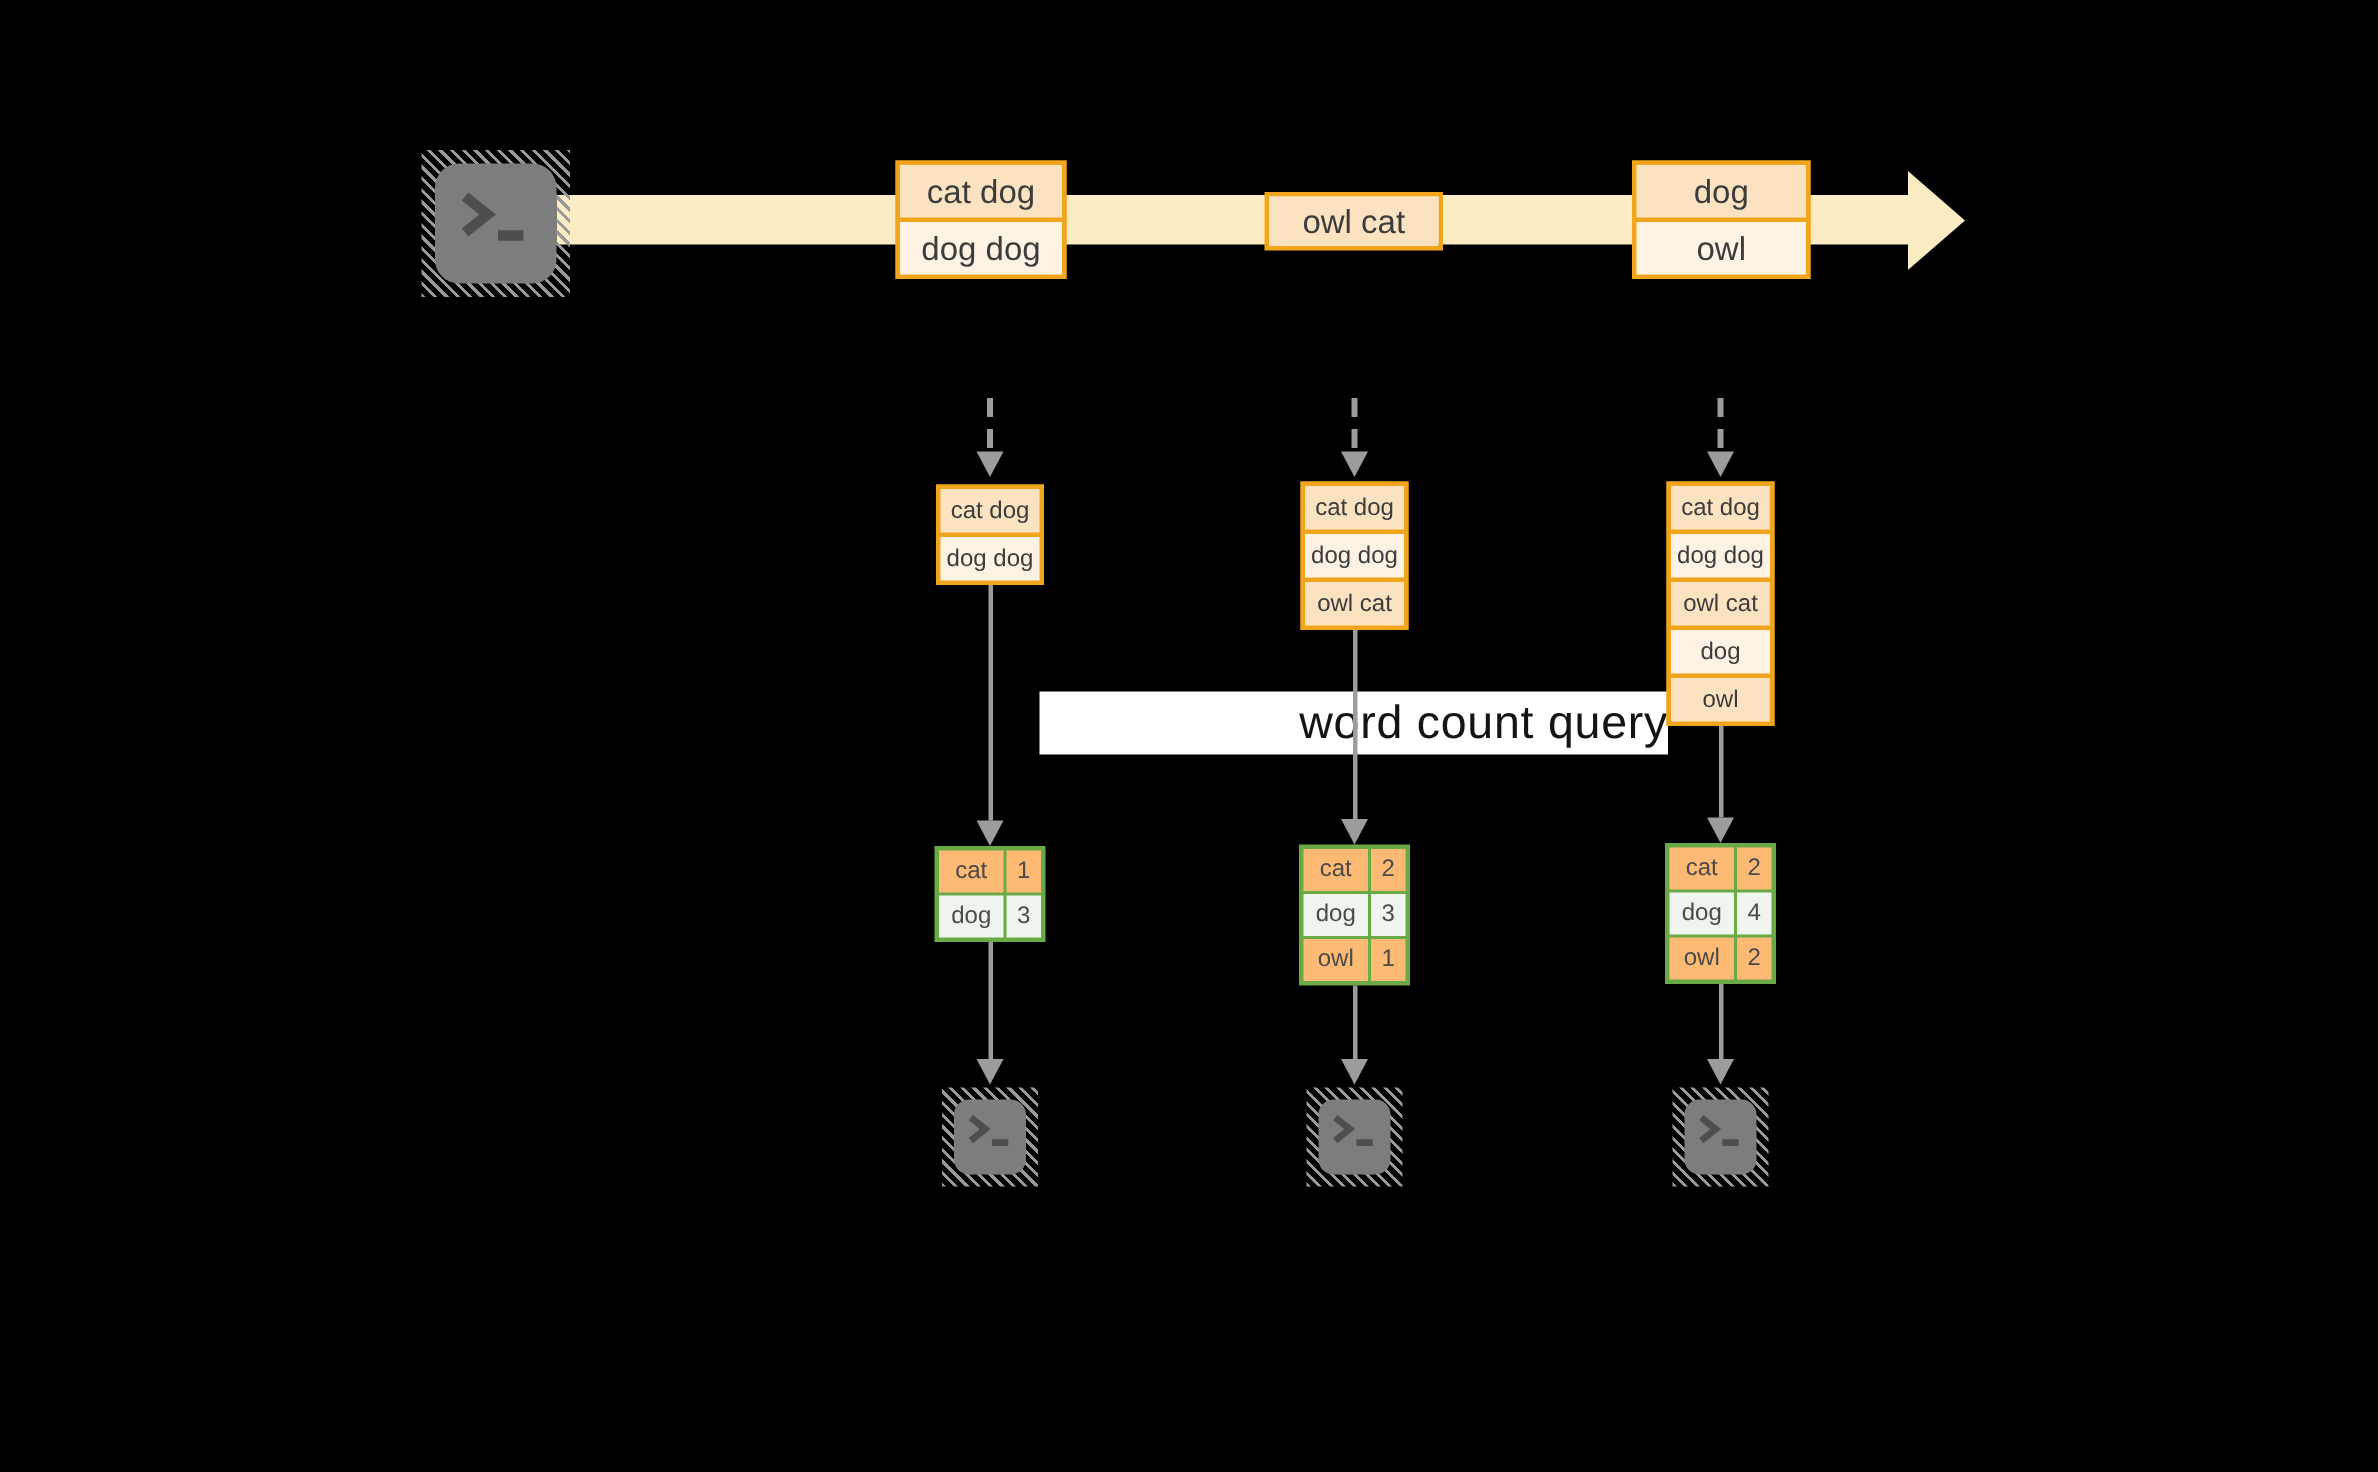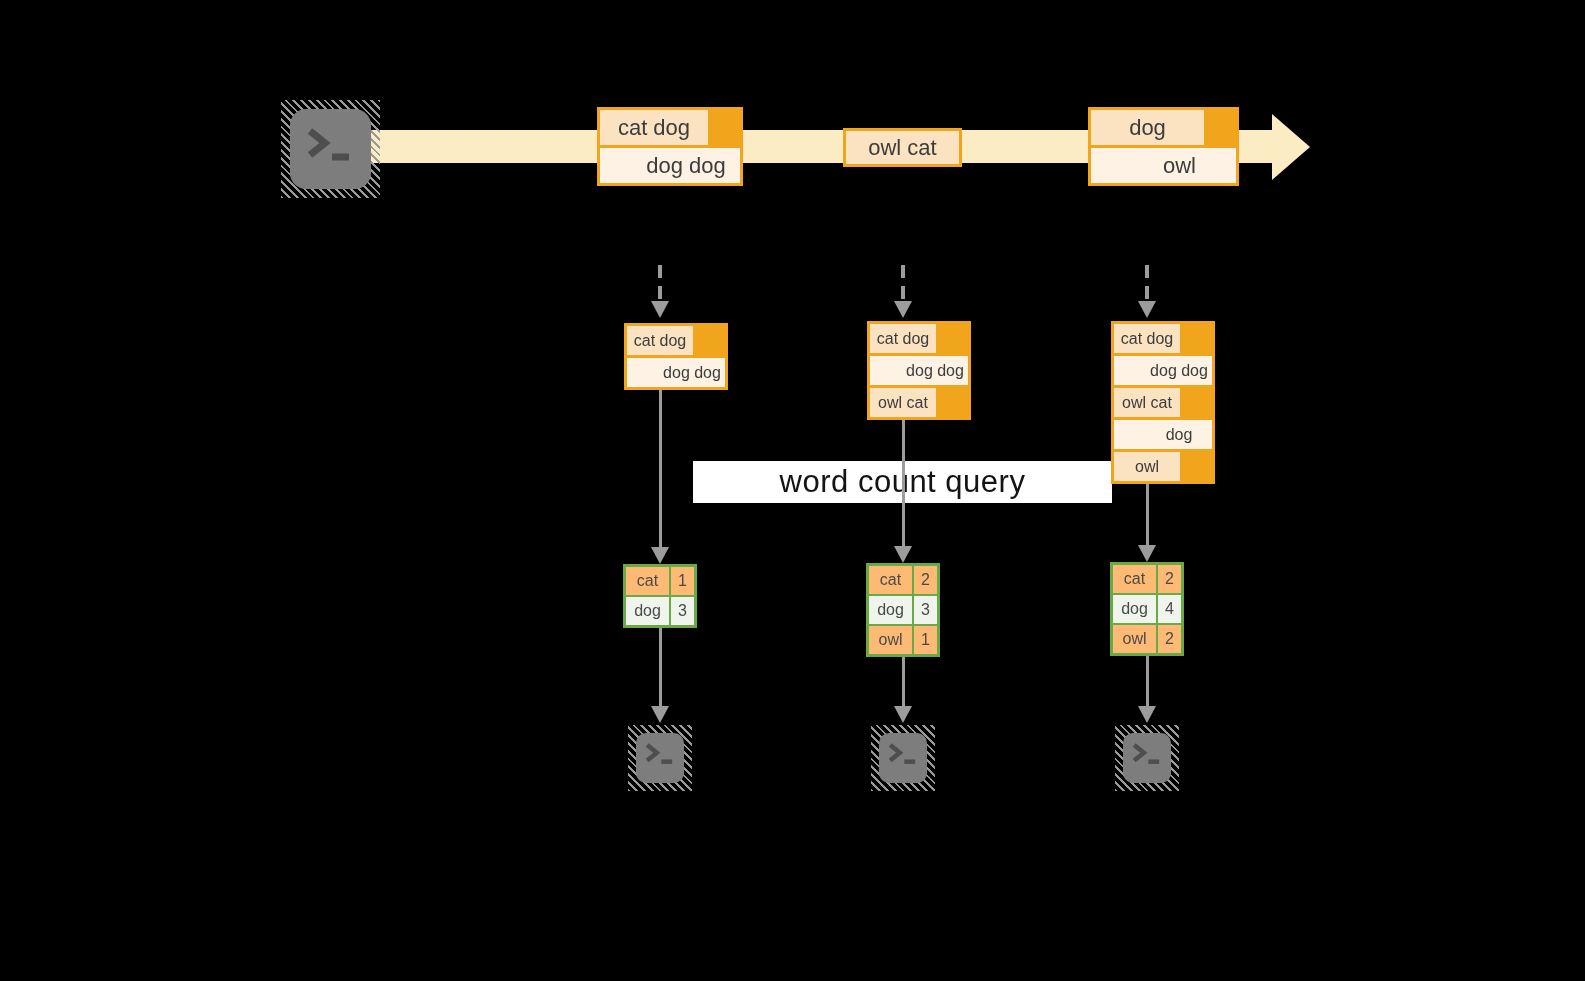--- a/index.html
+++ b/index.html
@@ -22,40 +22,40 @@
     border-left:38px solid #fcecc3;
   }
   
   .ebox{position:absolute;box-sizing:border-box;border:3px solid #f0a51d;z-index:3;background:#f0a51d;}
   .ebox .row{
     display:flex;align-items:center;justify-content:center;
     color:#3c3c3c;white-space:nowrap;
   }
   .ebox .row + .row{margin-top:3px;}
   .row.peach{background:#fbe2c1;}
-  .row.cream{background:#fdf2e3;padding-left:32px;}
+  .row.cream{background:#fdf2e3;}
   .big .row{width:108px;height:35px;font-size:22px;}
   .big2 .row{width:113px;height:35px;font-size:22px;}
   .single .row{width:113px;height:33px;font-size:22px;}
   .stack .row{width:66px;height:29px;font-size:16px;}
   
   .dash{
     position:absolute;width:4px;z-index:2;
     background:repeating-linear-gradient(to bottom,#9c9c9c 0 13px,transparent 13px 21px);
   }
   .ahead{
     position:absolute;width:0;height:0;z-index:2;
     border-left:9px solid transparent;border-right:9px solid transparent;
     border-top:17px solid #9c9c9c;
   }
   .vline{position:absolute;width:3px;background:#9c9c9c;z-index:2;}
   
   .banner{
     position:absolute;background:#fff;z-index:1;
-    display:flex;align-items:center;justify-content:center;
+    display:flex;align-items:center;justify-content:flex-end;
     font-size:31px;color:#141414;letter-spacing:0.5px;
   }
   
   .gtable{
     position:absolute;display:grid;grid-template-columns:43px 23px;
     gap:2px;padding:3px;background:#6aaa46;z-index:3;
   }
   .gtable .cell{
     display:flex;align-items:center;justify-content:center;
     height:28px;font-size:16px;color:#4a4a4a;

